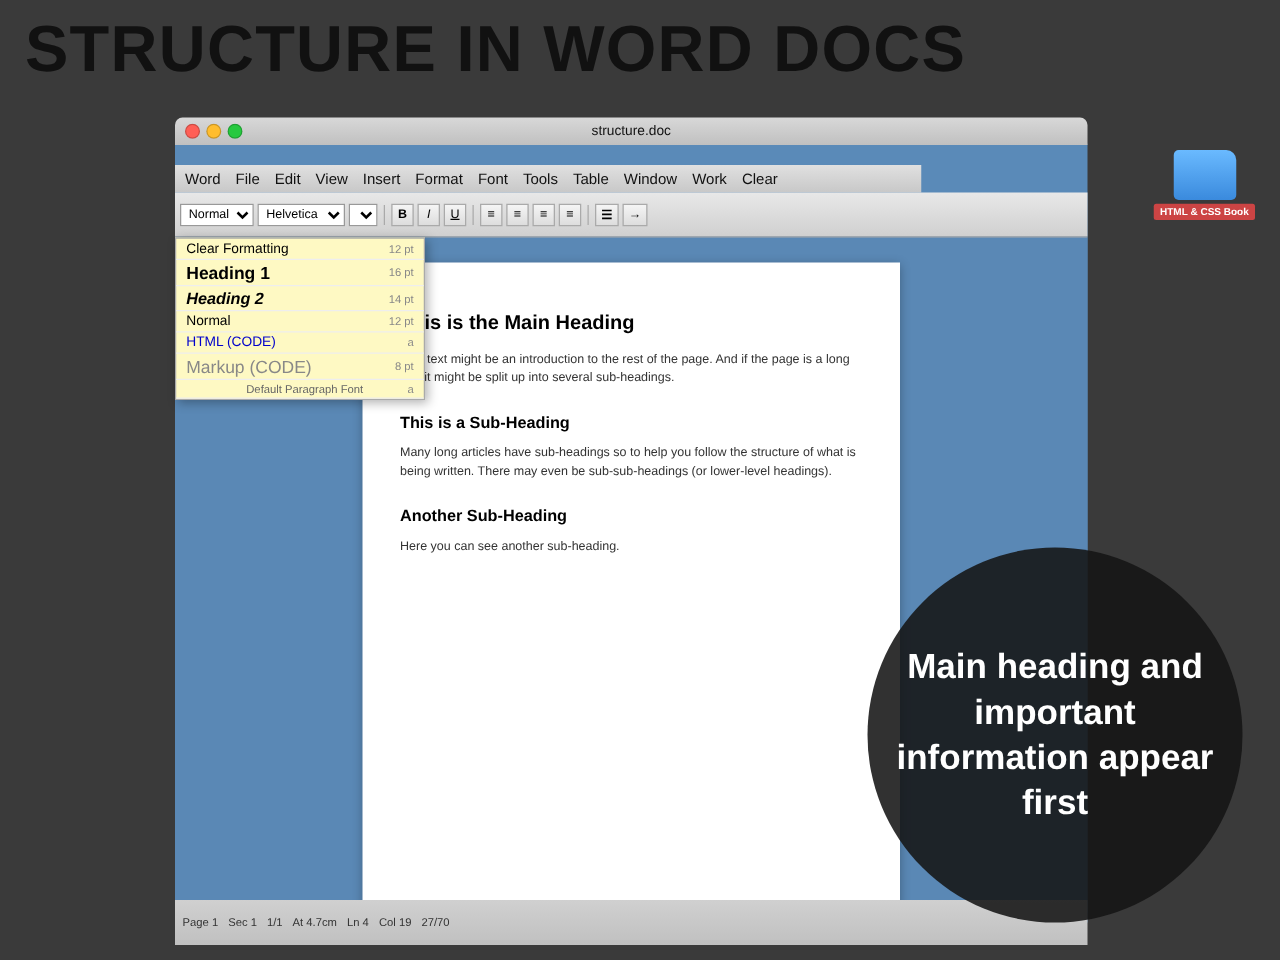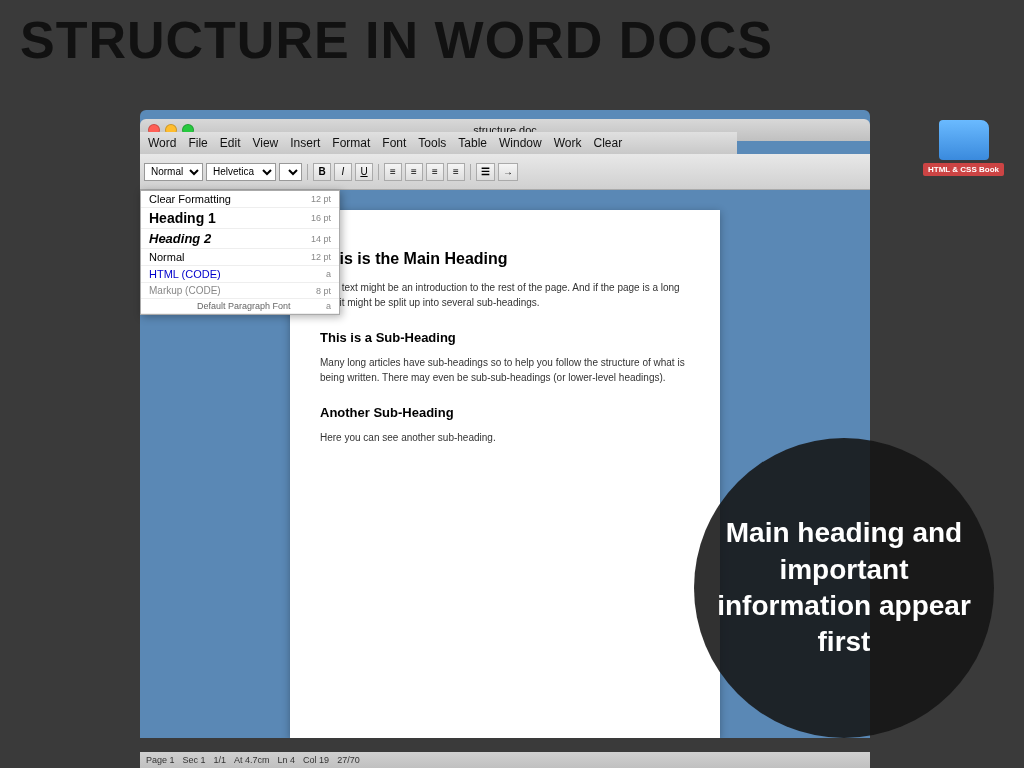--- a/index.html
+++ b/index.html
@@ -32,37 +32,37 @@
       font-family: Arial, sans-serif;
       letter-spacing: 1px;
     }
 
     .style-clear { font-size: 11px; }
     .style-h1 { font-size: 14px; font-weight: bold; }
     .style-h2 { font-size: 13px; font-weight: bold; font-style: italic; }
     .style-h3 { font-size: 12px; font-weight: bold; }
     .style-normal { font-size: 11px; }
     .style-html { font-size: 11px; color: #0000cc; }
-    .style-markup { font-size: 10px; color: #888; }
+    .style-markup { font-size: 14px; color: #888; }
     .style-default { font-size: 9px; color: #666; padding-left: 48px; }
 
     .word-window-frame {
       position: absolute;
       top: 110px;
       left: 140px;
       width: 730px;
       height: 620px;
       background: #5a8ab8;
       border-radius: 6px 6px 0 0;
       z-index: 6;
     }
 
     .word-titlebar-inner {
       position: absolute;
-      top: 119px;
+      top: 94px;
       left: 140px;
       width: 730px;
       height: 22px;
       background: linear-gradient(to bottom, #d8d8d8, #c0c0c0);
       border-radius: 6px 6px 0 0;
       z-index: 12;
       display: flex;
       align-items: center;
       justify-content: center;
       font-size: 11px;
@@ -198,41 +198,41 @@
       font-size: 10px;
       line-height: 1.5;
       color: #333;
       margin-bottom: 20px;
       font-family: Arial, sans-serif;
     }
 
     
     .word-statusbar {
       position: absolute;
-      bottom: 0;
+      bottom: 12px;
       left: 140px;
       width: 730px;
-      height: 16px;
+      height: 36px;
       background: linear-gradient(to bottom, #d0d0d0, #c0c0c0);
       z-index: 12;
       display: flex;
       align-items: center;
       padding: 0 6px;
       font-size: 9px;
       color: #333;
       gap: 8px;
     }
 
     
     .styles-dropdown {
       position: absolute;
       top: 190px;
       left: 140px;
       width: 200px;
-      background: #ffffff;
+      background: #fef9c3;
       border: 1px solid #aaa;
       z-index: 20;
       box-shadow: 2px 2px 8px rgba(0,0,0,0.3);
     }
 
     .sd-item {
       display: flex;
       align-items: center;
       justify-content: space-between;
       padding: 2px 8px;

